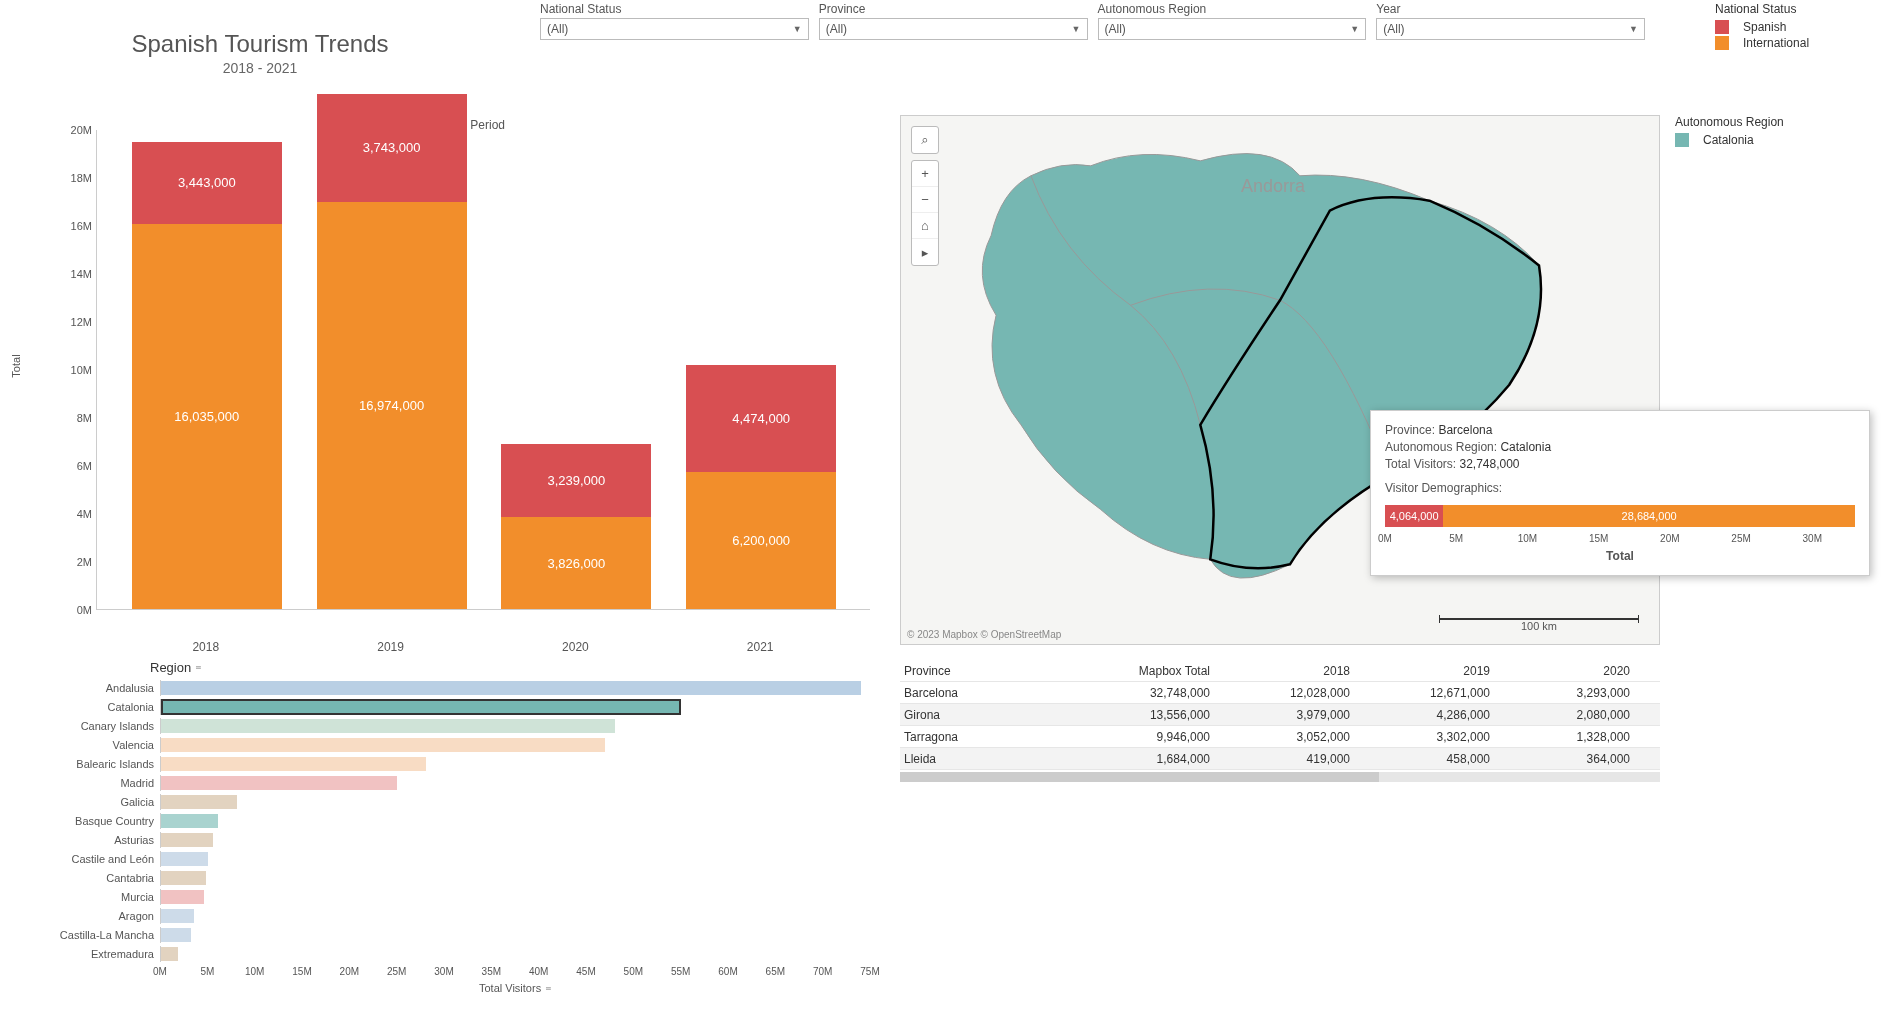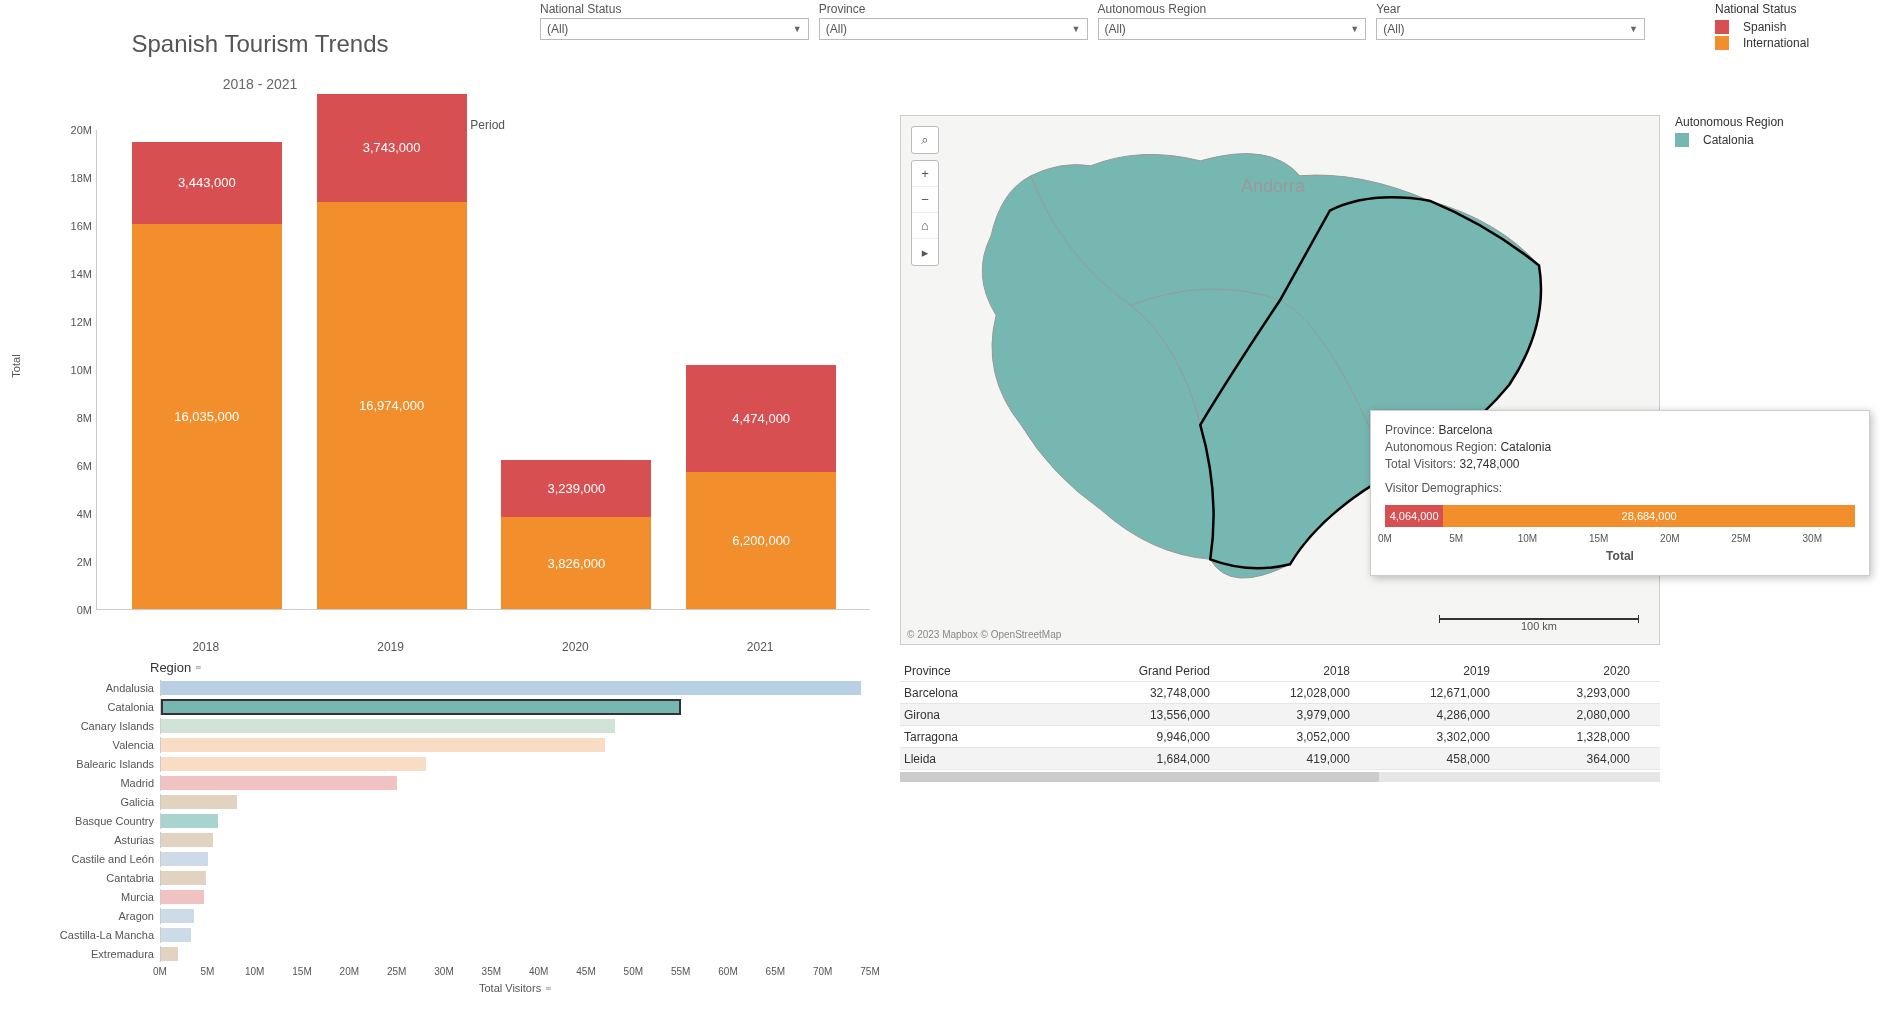--- a/index.html
+++ b/index.html
@@ -50,21 +50,21 @@
   .sw-orange { background: #f28e2b; }
   .sw-teal { background: #76b7b2; }
 
   .title-block {
     position: absolute;
     top: 30px; left: 60px;
     text-align: center;
     width: 400px;
   }
   .title-main { font-size: 24px; color: #555; font-weight: 400; }
-  .title-sub { font-size: 14px; color: #666; margin-top: 18px; }
+  .title-sub { font-size: 14px; color: #666; margin-top: 2px; }
 
   .bar-chart-area {
     position: absolute;
     top: 130px; left: 40px;
     width: 830px; height: 520px;
   }
   .period-label { position: absolute; top: -12px; right: 365px; font-size: 12px; color: #555; }
   .y-axis-label {
     position: absolute;
     left: -36px; top: 230px;
@@ -228,21 +228,21 @@
   <div class="chart-plot" id="chart-plot">
       <div class="bar-col" style="left: 34.8px;">
         <div class="bar-seg" style="background: rgb(216, 79, 82); height: 82.632px;">3,443,000</div>
         <div class="bar-seg" style="background: rgb(242, 142, 43); height: 384.84px;">16,035,000</div>
       </div>
       <div class="bar-col" style="left: 219.6px;">
         <div class="bar-seg" style="background: rgb(216, 79, 82); height: 108px;">3,743,000</div>
         <div class="bar-seg" style="background: rgb(242, 142, 43); height: 407.376px;">16,974,000</div>
       </div>
       <div class="bar-col" style="left: 404.4px;">
-        <div class="bar-seg" style="background: rgb(216, 79, 82); height: 57px;">3,239,000</div>
+        <div class="bar-seg" style="background: rgb(216, 79, 82); height: 73px;">3,239,000</div>
         <div class="bar-seg" style="background: rgb(242, 142, 43); height: 91.824px;">3,826,000</div>
       </div>
       <div class="bar-col" style="left: 589.2px;">
         <div class="bar-seg" style="background: rgb(216, 79, 82); height: 107.376px;">4,474,000</div>
         <div class="bar-seg" style="background: rgb(242, 142, 43); height: 137px;">6,200,000</div>
       </div>
     </div>
   <div class="x-labels" id="x-labels">
       <div class="x-label" style="left: 109.8px;">2018</div>
       <div class="x-label" style="left: 294.6px;">2019</div>
@@ -429,21 +429,21 @@
       <div class="tt-axis-tick" style="left: 60.6061%;">20M</div>
       <div class="tt-axis-tick" style="left: 75.7576%;">25M</div>
       <div class="tt-axis-tick" style="left: 90.9091%;">30M</div>
       <div class="tt-axis-title">Total</div>
     </div>
 </div>
 
 <div class="data-table">
   <div class="dt-row dt-header">
     <div class="dt-cell-prov">Province</div>
-    <div class="dt-cell-num">Grand Period</div>
+    <div class="dt-cell-num">Mapbox Total</div>
     <div class="dt-cell-num">2018</div>
     <div class="dt-cell-num">2019</div>
     <div class="dt-cell-num">2020</div>
   </div>
   <div id="table-body">
       <div class="dt-row">
         <div class="dt-cell-prov">Barcelona</div>
         <div class="dt-cell-num">32,748,000</div>
         <div class="dt-cell-num">12,028,000</div>
         <div class="dt-cell-num">12,671,000</div>

